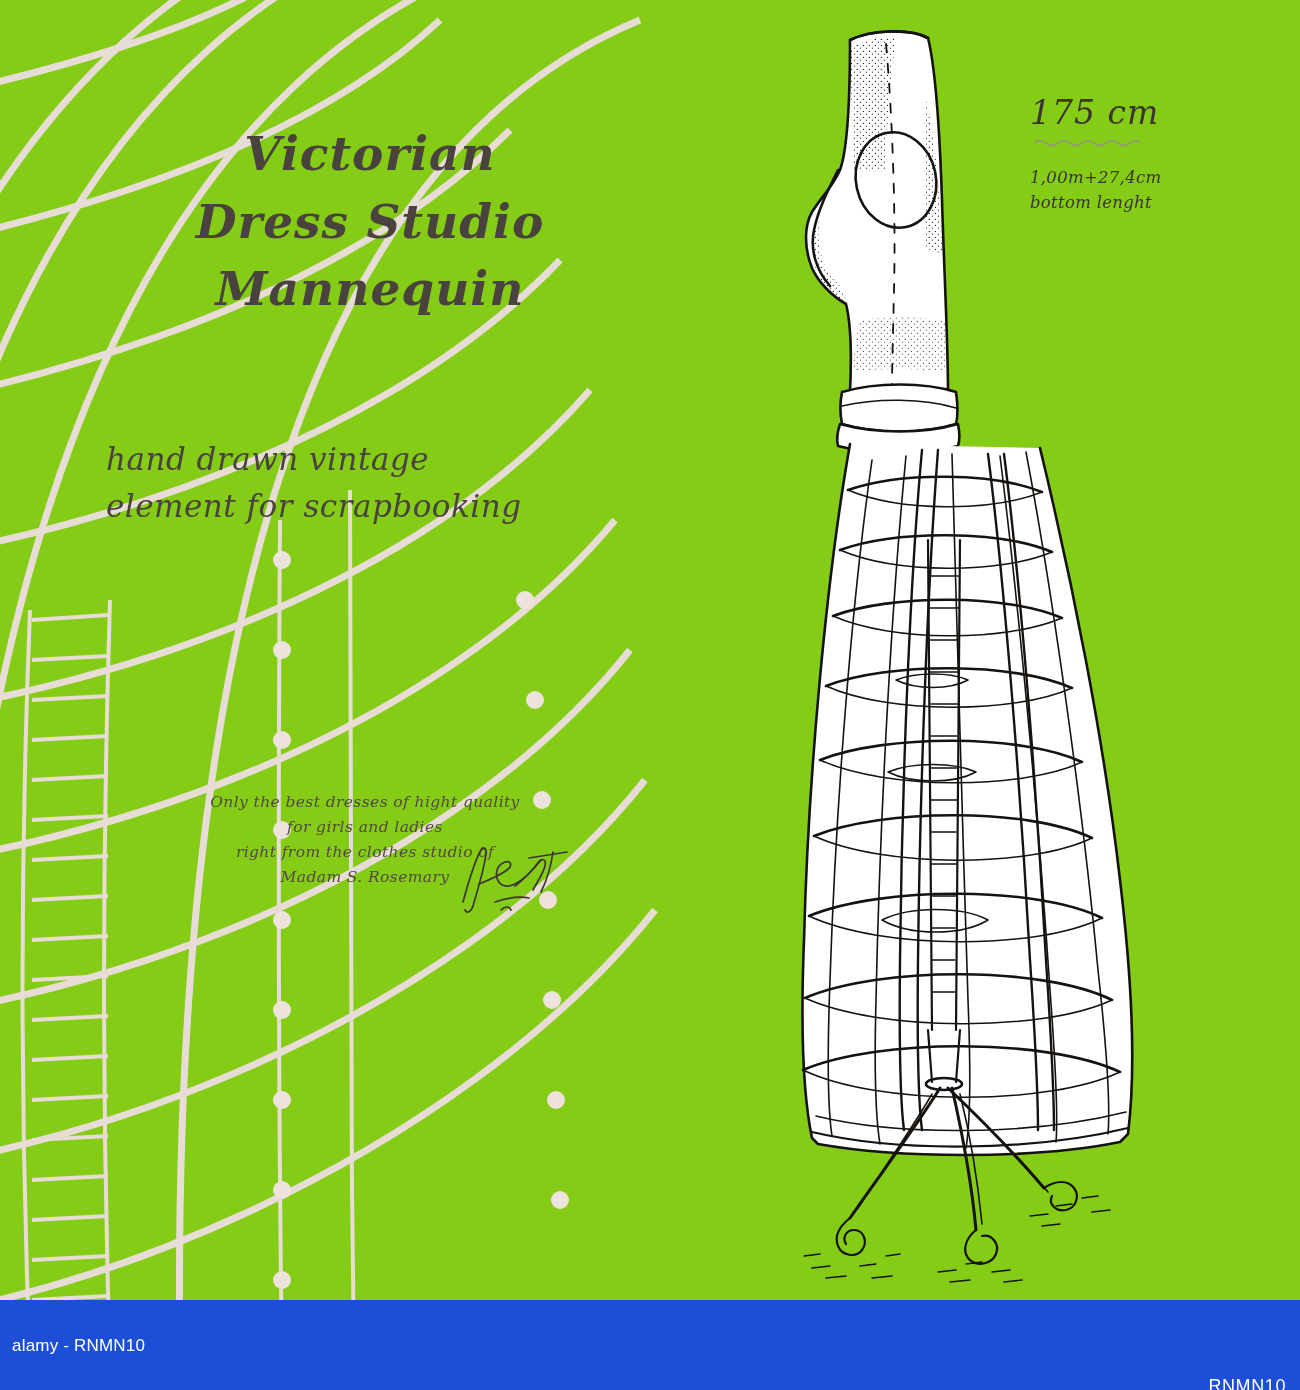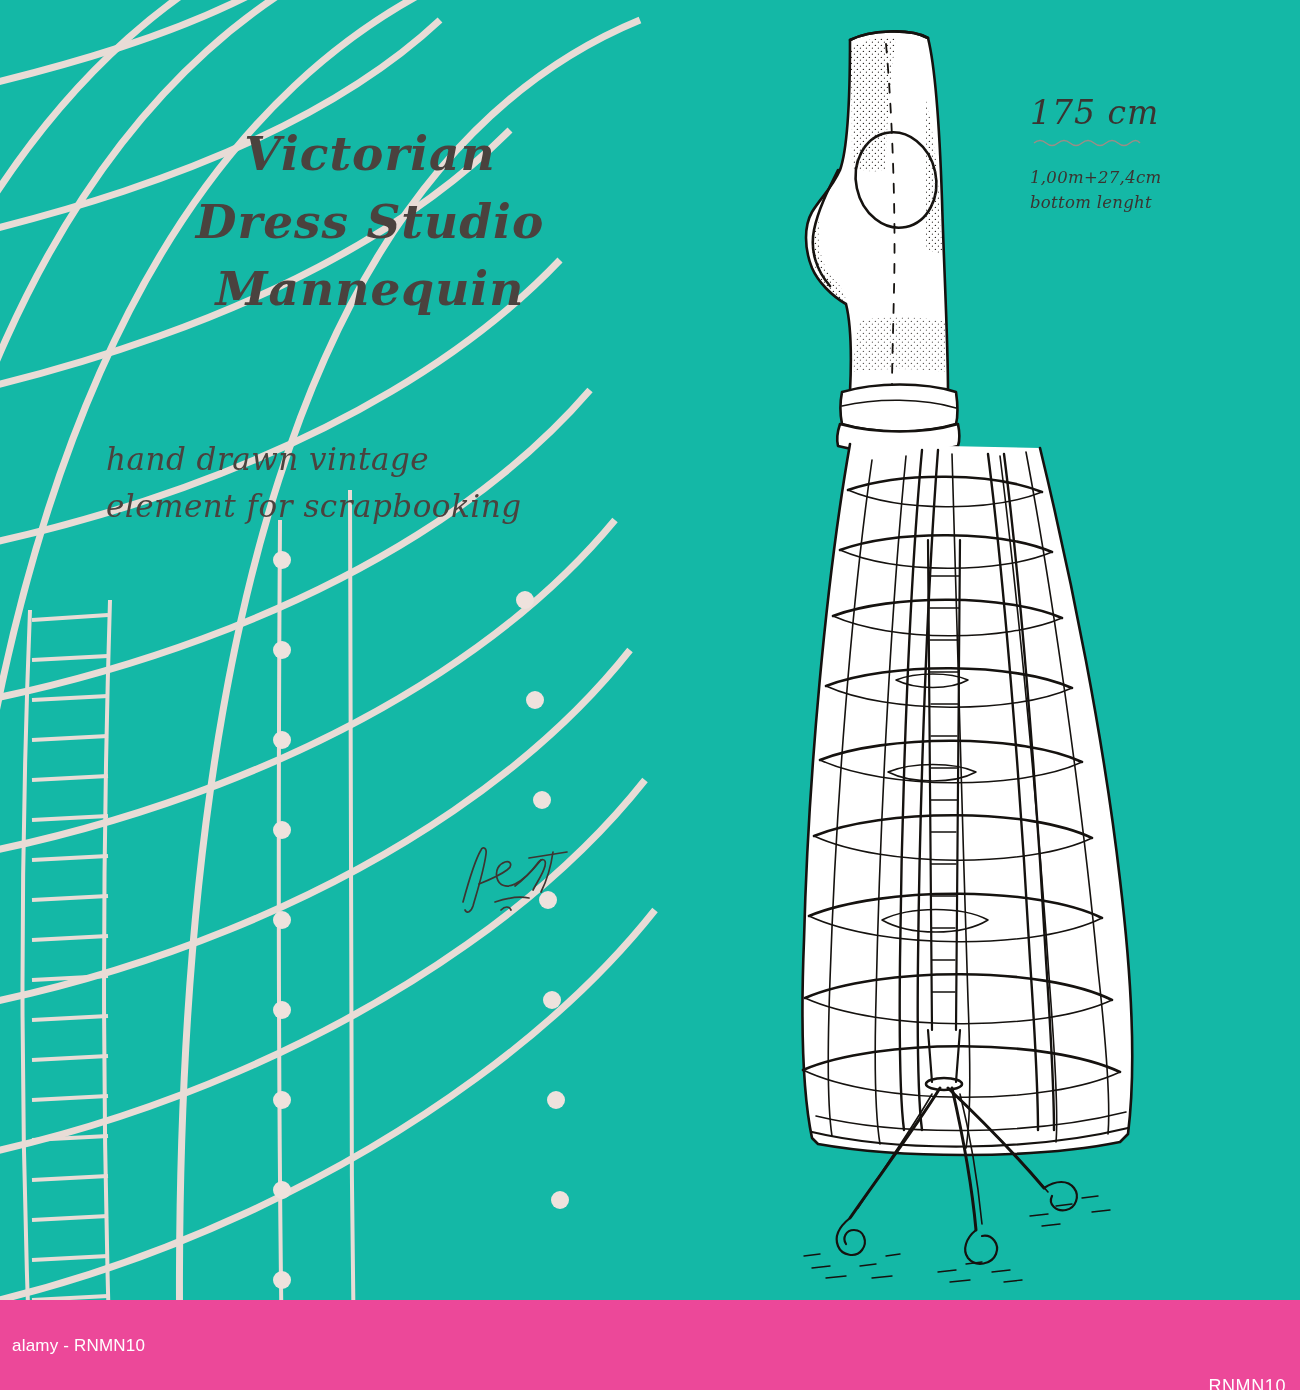--- a/index.html
+++ b/index.html
@@ -15,21 +15,21 @@
     position: relative;
   }
 
   
   #canvas {
     position: absolute;
     left: 0;
     top: 0;
     width: 1300px;
     height: 1300px;
-    background: #14b8a6;
+    background: #84cc16;
     overflow: hidden;
   }
 
   
   #bg-sketch {
     position: absolute;
     left: -120px;
     top: -40px;
     width: 900px;
     height: 1400px;
@@ -128,21 +128,21 @@
     height: 1270px;
   }
 
   
   #footer {
     position: absolute;
     left: 0;
     top: 1300px;
     width: 1300px;
     height: 90px;
-    background: #ec4899;
+    background: #1d4ed8;
     color: #ffffff;
   }
   #footer .credit {
     position: absolute;
     left: 12px;
     top: 36px;
     font-size: 17px;
     letter-spacing: 0.2px;
     color: #ffffff;
   }
@@ -215,20 +215,24 @@
   </svg>
 
   <div class="text-col">
     <h1 class="title">Victorian
 Dress Studio
 Mannequin</h1>
     <p class="subtitle">hand drawn vintage
 element for scrapbooking</p>
   </div>
 
+  <div class="blurb">Only the best dresses of hight quality
+for girls and ladies
+right from the clothes studio of
+Madam S. Rosemary</div>
 
   <svg class="signature" viewBox="0 0 120 80">
     <g fill="none" stroke="#3d3531" stroke-width="1.7" stroke-linecap="round">
       <path d="M8 62 C 14 40 20 20 26 10 C 28 6 32 8 31 14 C 29 30 22 52 18 66
                C 16 72 12 74 10 70"></path>
       <path d="M24 44 C 34 40 44 36 52 30 C 58 26 56 20 50 22 C 44 24 40 30 42 38
                C 44 46 52 48 60 44 C 70 39 78 30 86 20"></path>
       <path d="M60 46 C 68 40 76 32 82 24 C 86 18 92 18 90 26 C 88 34 82 42 78 50"></path>
       <path d="M74 18 L 112 12"></path>
       <path d="M98 12 C 96 26 92 40 86 52"></path>

